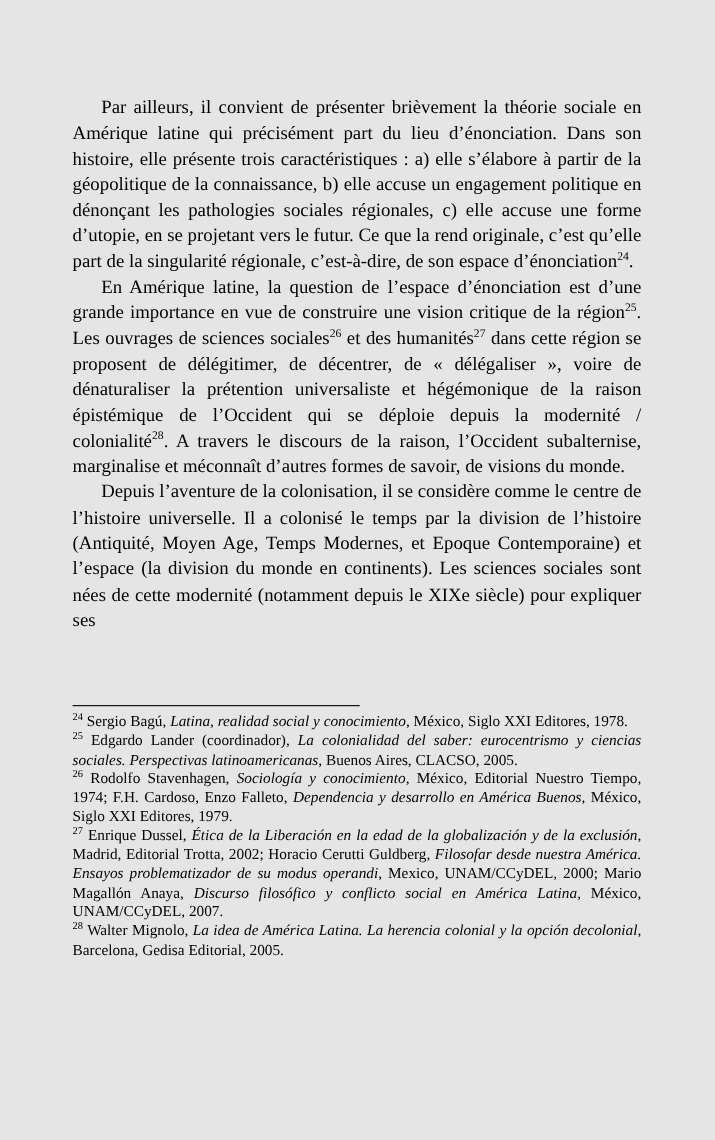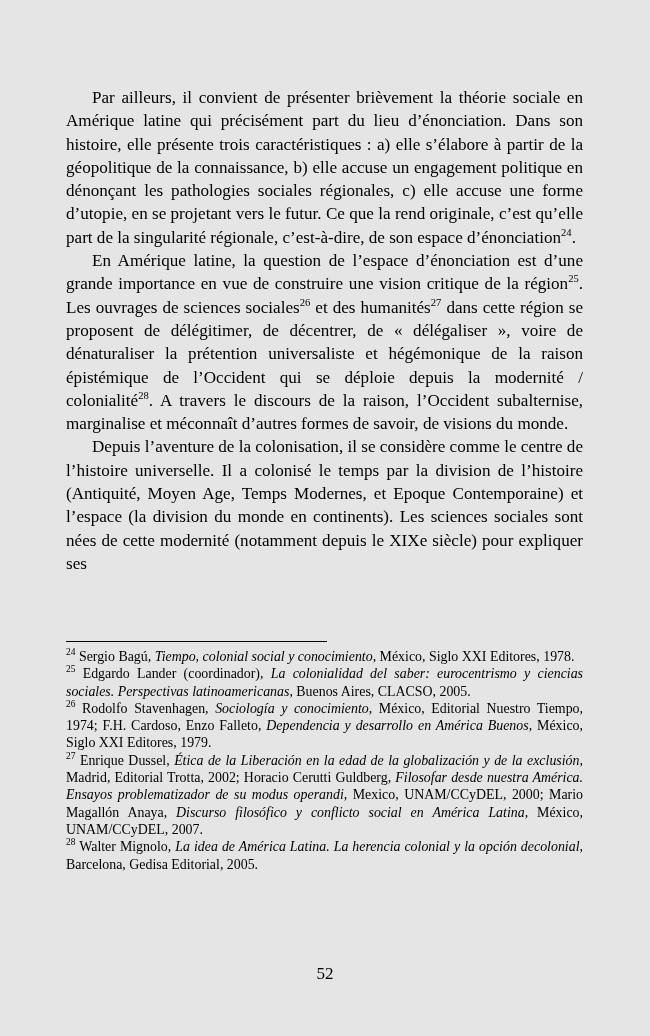--- a/index.html
+++ b/index.html
@@ -115,22 +115,21 @@
 
   <div class="body-block">
     <p class="para">Par ailleurs, il convient de présenter brièvement la théorie sociale en Amérique latine qui précisément part du lieu d’énonciation. Dans son histoire, elle présente trois caractéristiques : a) elle s’élabore à partir de la géopolitique de la connaissance, b) elle accuse un engagement politique en dénonçant les pathologies sociales régionales, c) elle accuse une forme d’utopie, en se projetant vers le futur. Ce que la rend originale, c’est qu’elle part de la singularité régionale, c’est-à-dire, de son espace d’énonciation<sup>24</sup>.</p>
     <p class="para">En Amérique latine, la question de l’espace d’énonciation est d’une grande importance en vue de construire une vision critique de la région<sup>25</sup>. Les ouvrages de sciences sociales<sup>26</sup> et des humanités<sup>27</sup> dans cette région  se proposent de délégitimer, de décentrer, de « délégaliser », voire de dénaturaliser la prétention universaliste et hégémonique de la raison épistémique  de l’Occident qui se déploie depuis la modernité / colonialité<sup>28</sup>. A travers le discours de la raison, l’Occident subalternise, marginalise et méconnaît d’autres formes de savoir, de visions du monde.</p>
     <p class="para last-open">Depuis l’aventure de la colonisation, il se considère comme le centre de l’histoire universelle. Il a colonisé le temps par la division de l’histoire (Antiquité, Moyen Age, Temps Modernes, et Epoque Contemporaine) et l’espace (la division du monde en continents). Les sciences sociales sont nées de cette modernité (notamment depuis le XIXe siècle)  pour expliquer ses</p>
   </div>
 
   <div class="footnote-rule"></div>
 
   <div class="footnotes">
-    <p class="fn"><span class="num">24</span> Sergio Bagú, <i>Tiempo, colonial social y conocimiento</i>, México, Siglo XXI Editores, 1978.</p>
+    <p class="fn"><span class="num">24</span> Sergio Bagú, <i>Latina, realidad social y conocimiento</i>, México, Siglo XXI Editores, 1978.</p>
     <p class="fn"><span class="num">25</span> Edgardo Lander (coordinador), <i>La colonialidad del saber: eurocentrismo y ciencias sociales. Perspectivas latinoamericanas</i>, Buenos Aires, CLACSO, 2005.</p>
     <p class="fn"><span class="num">26</span> Rodolfo Stavenhagen, <i>Sociología y conocimiento</i>, México, Editorial Nuestro Tiempo, 1974; F.H. Cardoso, Enzo Falleto, <i>Dependencia y desarrollo en América Buenos</i>, México, Siglo XXI Editores, 1979.</p>
     <p class="fn"><span class="num">27</span> Enrique Dussel, <i>Ética de la Liberación en la edad de la globalización y de la exclusión</i>, Madrid, Editorial Trotta, 2002; Horacio Cerutti Guldberg, <i>Filosofar desde nuestra América. Ensayos problematizador de su modus operandi</i>, Mexico, UNAM/CCyDEL, 2000; Mario Magallón Anaya, <i>Discurso filosófico y conflicto social en América Latina</i>, México, UNAM/CCyDEL, 2007.</p>
     <p class="fn"><span class="num">28</span> Walter Mignolo, <i>La idea de América Latina. La herencia colonial y la opción decolonial</i>, Barcelona, Gedisa Editorial, 2005.</p>
   </div>
 
-  <div class="page-number">52</div>
 
 </div>
 
 </body></html>

